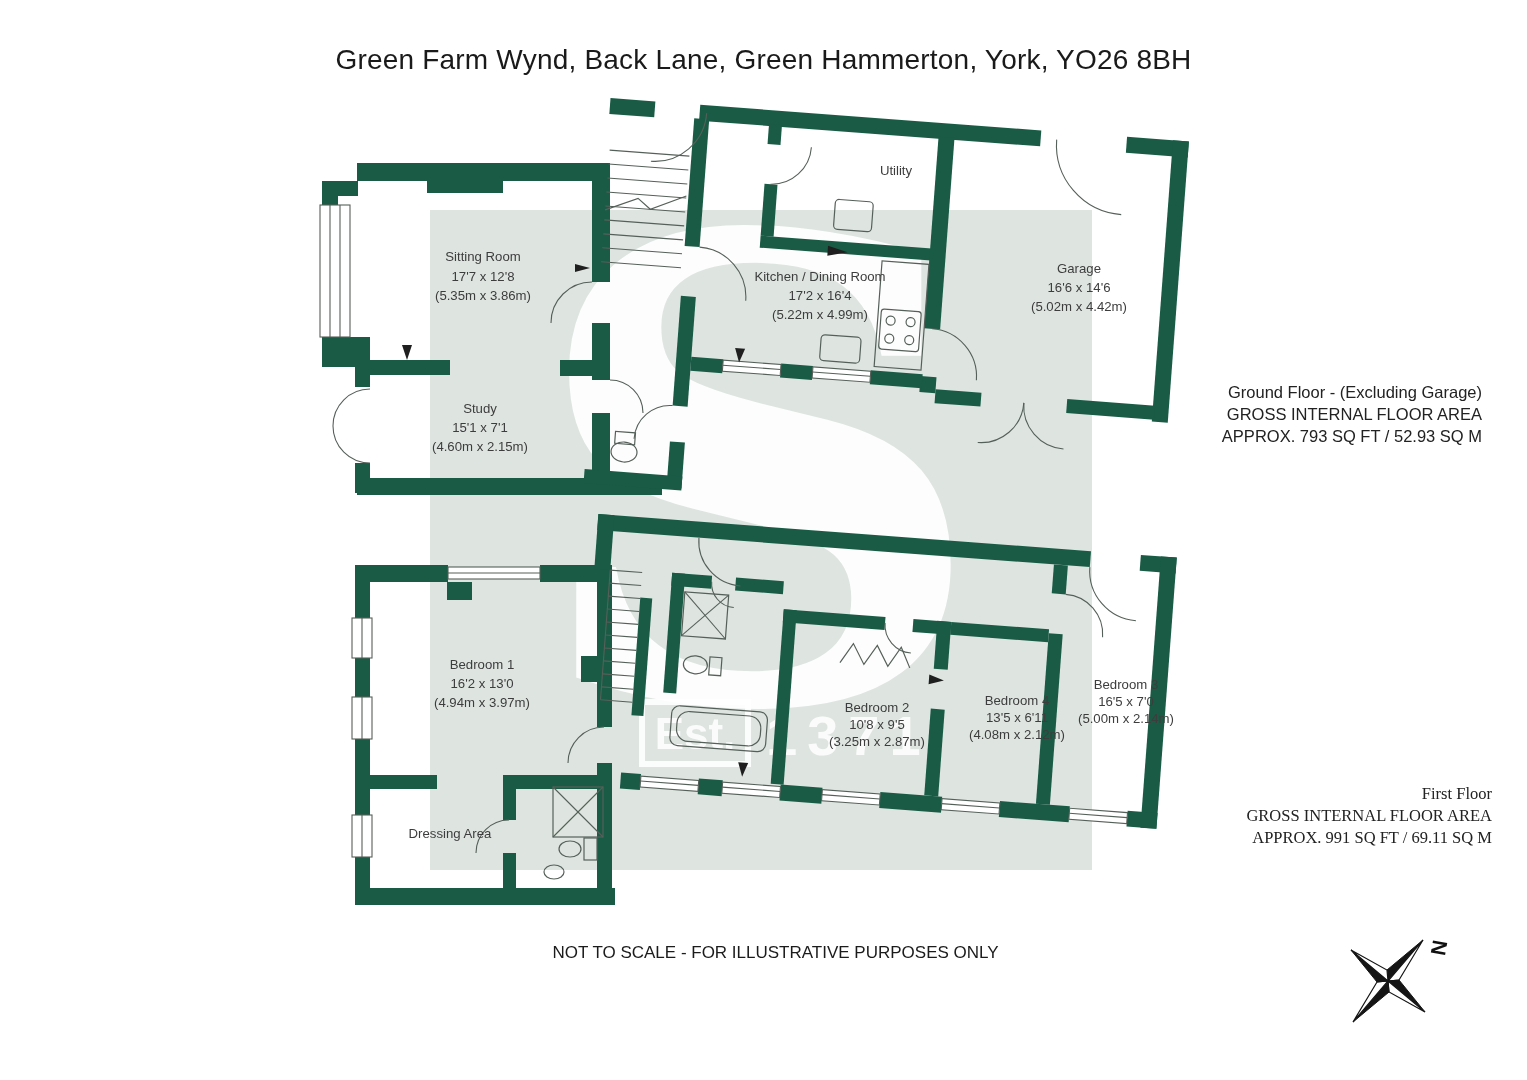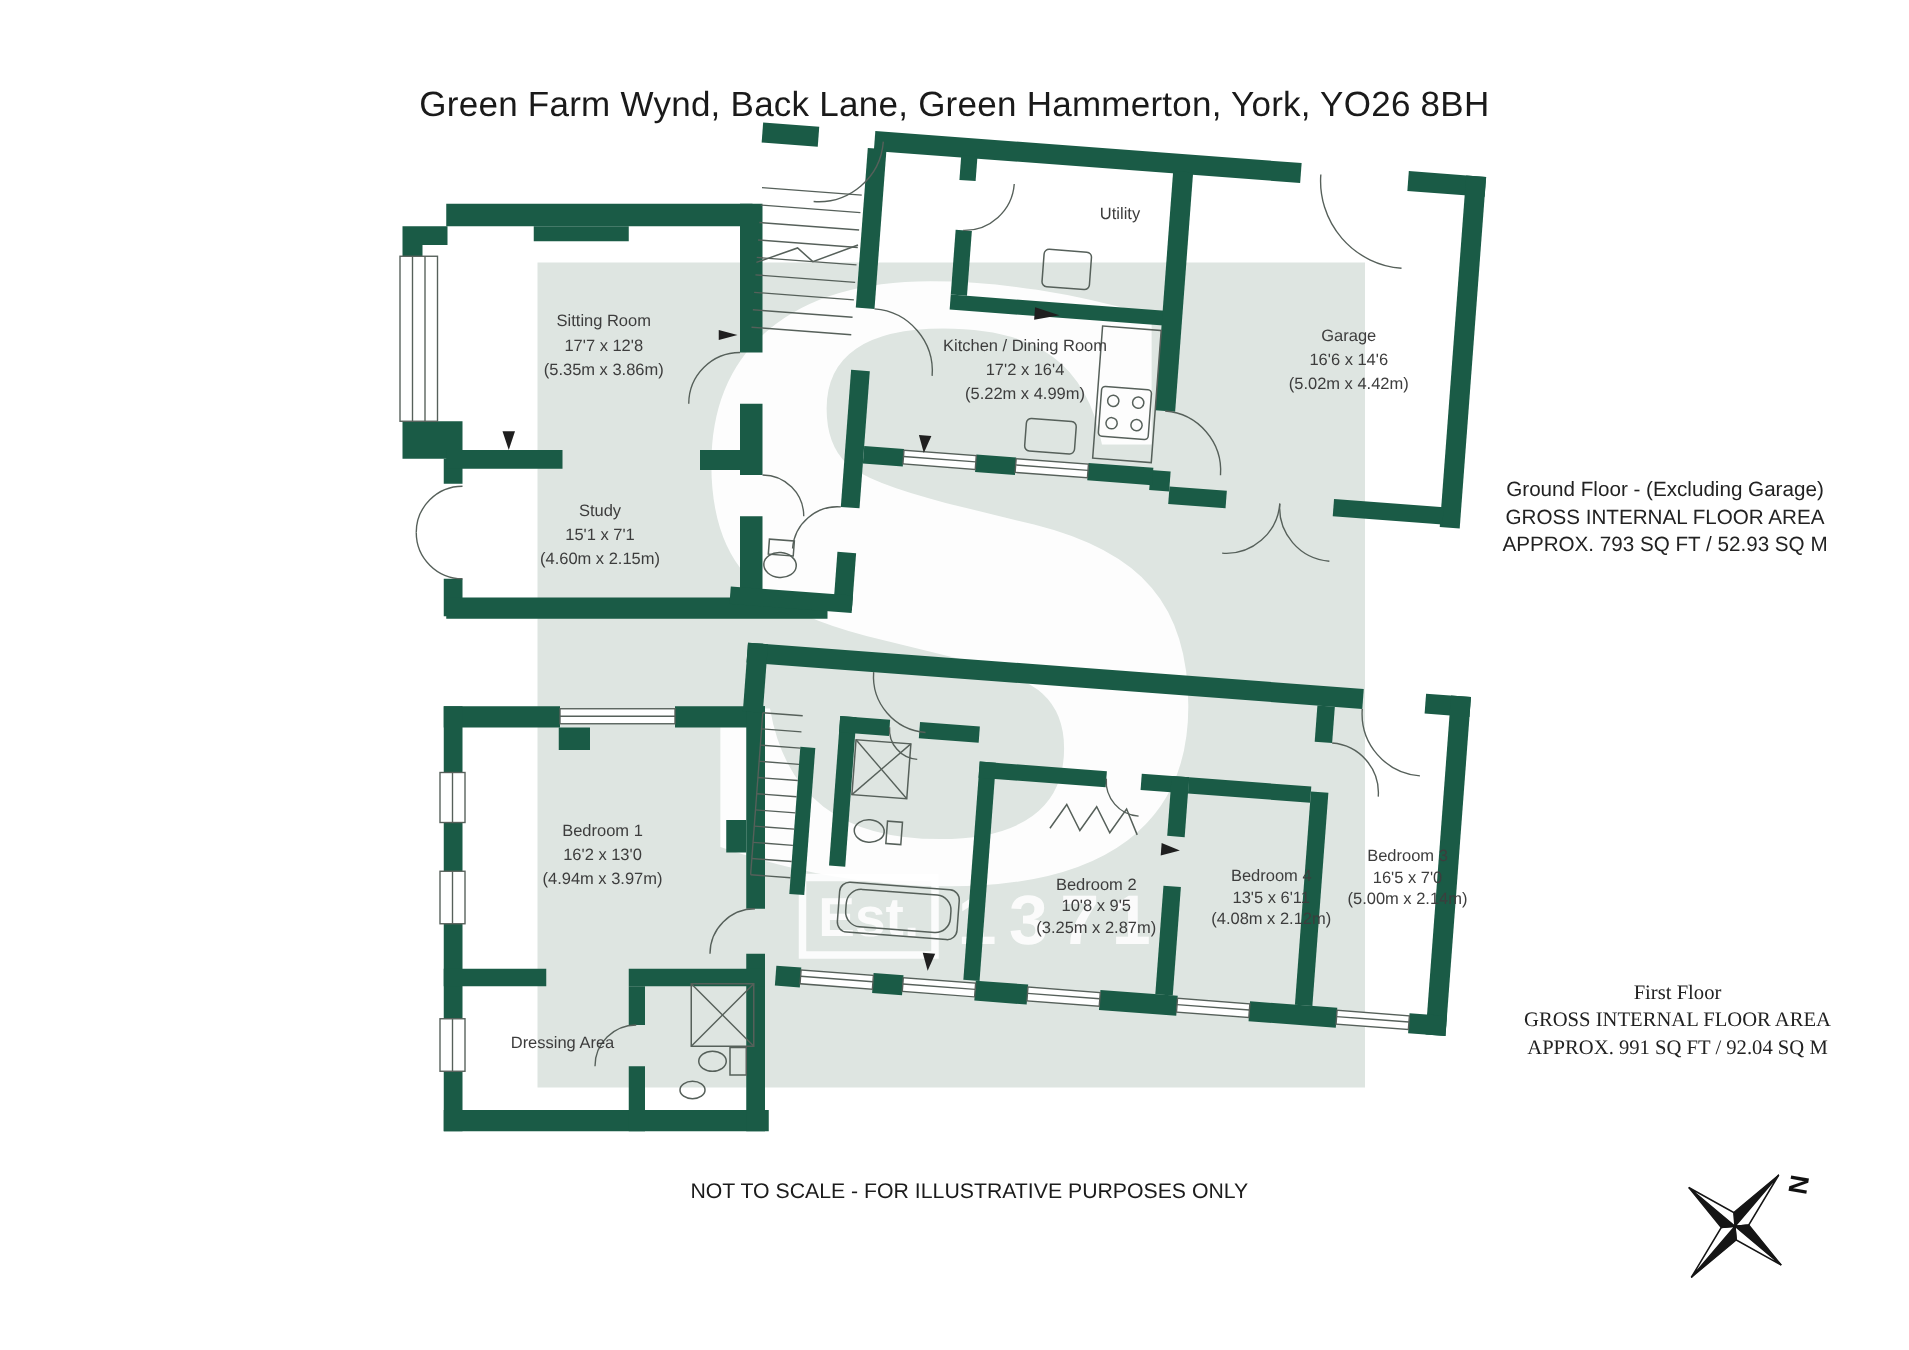--- a/index.html
+++ b/index.html
@@ -1,20 +1,20 @@
 <!DOCTYPE html>
 <html><head>
 <meta charset="utf-8">
 <style>
   html,body{margin:0;padding:0;background:#ffffff;}
   .page{position:relative;width:1527px;height:1080px;background:#ffffff;overflow:hidden;
         font-family:"Liberation Sans",sans-serif;}
   .title{position:absolute;top:44px;left:0;width:100%;text-align:center;
-         font-size:28px;color:#1a1a1a;letter-spacing:.2px;margin-top:24px;}
-  .note{position:absolute;width:300px;text-align:center;font-size:16.5px;
+         font-size:28px;color:#1a1a1a;letter-spacing:.2px;}
+  .note{position:absolute;width:300px;text-align:right;font-size:16.5px;
         line-height:22px;color:#222222;}
   .note-ground{left:1182px;top:381px;}
   .note-first{left:1192px;top:783px;font-family:Liberation Serif, serif;}
   .footer{position:absolute;top:941px;left:0;width:100%;text-align:center;
           font-size:17px;line-height:23.5px;color:#1b1b1b;padding-left:12px;}
   svg text{font-family:"Liberation Sans",sans-serif;}
   .rlabel{font-size:13.2px;fill:#3d3d3d;text-anchor:middle;}
   .wall{fill:#1A5B46;}
   .thin{fill:none;stroke:#56605a;stroke-width:1.2;}
   .glaz{fill:#ffffff;stroke:#56605a;stroke-width:1.1;}
@@ -305,20 +305,20 @@
   </svg>
 
   <div class="note note-ground">
     <div>Ground Floor - (Excluding Garage)</div>
     <div>GROSS INTERNAL FLOOR AREA</div>
     <div>APPROX. 793 SQ FT / 52.93 SQ M</div>
   </div>
   <div class="note note-first">
     <div>First Floor</div>
     <div>GROSS INTERNAL FLOOR AREA</div>
-    <div>APPROX. 991 SQ FT / 92.04 SQ M</div>
+    <div>APPROX. 991 SQ FT / 69.11 SQ M</div>
   </div>
 
   <div class="footer">
     <div>NOT TO SCALE - FOR ILLUSTRATIVE PURPOSES ONLY</div>
   </div>
 
 </div>
 
 </body></html>

